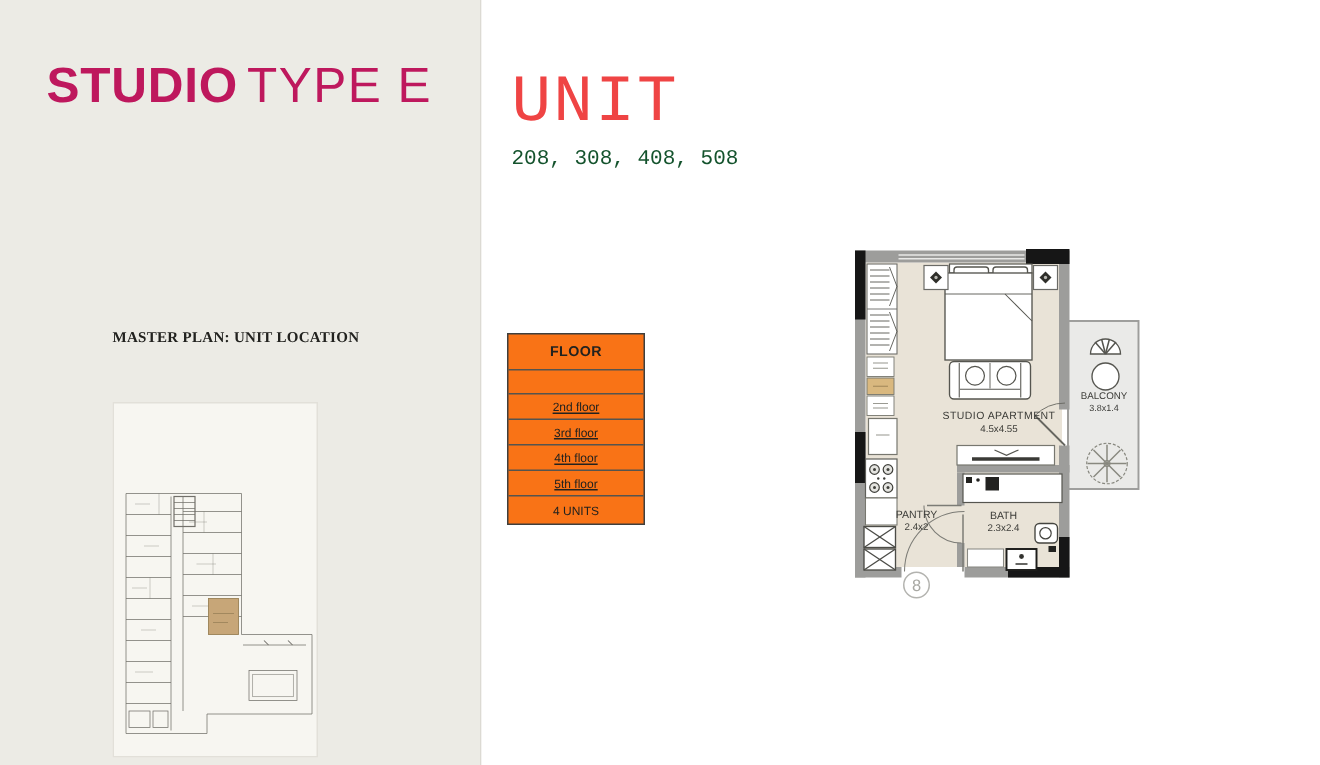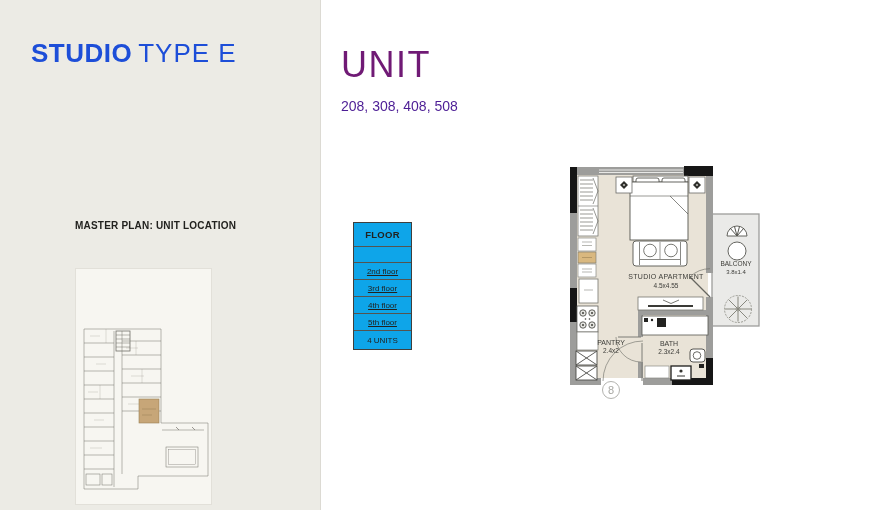--- a/index.html
+++ b/index.html
@@ -1,38 +1,38 @@
 <!DOCTYPE html>
 <html><head>
 <meta charset="utf-8">
 <style>
   html,body{margin:0;padding:0;background:#fff;}
   .page{position:relative;width:880px;height:510px;overflow:hidden;
         font-family:"Liberation Sans",sans-serif;color:#232320;display:flex;}
   
   .sidebar{position:relative;width:320px;height:510px;background:#ecebe5;
            border-right:1px solid #dcdad3;flex:0 0 auto;}
-  .side-title{position:absolute;left:31px;top:38px;font-size:26px;letter-spacing:.5px;
-              color:#1d4ed8;white-space:nowrap;}
+  .side-title{position:absolute;left:31px;top:38px;font-size:33px;letter-spacing:.5px;
+              color:#be185d;white-space:nowrap;}
   .side-title .bold{font-weight:700;}
   .side-title .light{font-weight:300;margin-left:6px;letter-spacing:1px;}
   .mp-label{position:absolute;left:75px;top:220px;font-size:10px;font-weight:700;
-            color:#22221f;letter-spacing:.2px;}
+            color:#22221f;letter-spacing:.2px;font-family:Liberation Serif, serif;}
   .mp-panel{position:absolute;left:75px;top:268px;width:137px;height:237px;
             background:#f7f6f1;border:1px solid #e2e0d9;box-sizing:border-box;}
   
   .main{position:relative;width:560px;height:510px;background:#ffffff;flex:0 0 auto;}
-  .unit-title{position:absolute;left:20px;top:44px;font-size:36px;font-weight:500;
-              letter-spacing:1.5px;color:#701a75;}
-  .unit-numbers{position:absolute;left:20px;top:98px;font-family:Liberation Sans, sans-serif;
-                font-size:14px;color:#4c1d95;}
+  .unit-title{position:absolute;left:20px;top:44px;font-size:44px;font-weight:500;
+              letter-spacing:1.5px;color:#ef4444;font-family:Liberation Mono, monospace;}
+  .unit-numbers{position:absolute;left:20px;top:98px;font-family:Liberation Mono, monospace;
+                font-size:14px;color:#14532d;}
   
-  .floor-table{position:absolute;left:17px;top:222px;width:59px;
-               border:1.4px solid #3f3f3d;box-sizing:border-box;background:#0ea5e9;
-               font-size:8px;color:#22221f;text-align:center;margin-left:15px;}
+  .floor-table{position:absolute;left:17px;top:222px;width:92px;
+               border:1.4px solid #3f3f3d;box-sizing:border-box;background:#f97316;
+               font-size:8px;color:#22221f;text-align:center;}
   .ft-cell{border-bottom:1px solid #55544f;display:flex;align-items:center;justify-content:center;}
   .ft-header{height:23px;font-size:9.5px;font-weight:600;letter-spacing:.3px;}
   .ft-empty{height:15px;}
   .ft-row{height:16px;text-decoration:underline;}
   .ft-footer{height:18px;font-weight:400;border-bottom:none;}
   .plan-wrap{position:absolute;left:235px;top:150px;width:230px;height:260px;}
   svg text{font-family:"Liberation Sans",sans-serif;}
 </style>
 </head>
 <body>

